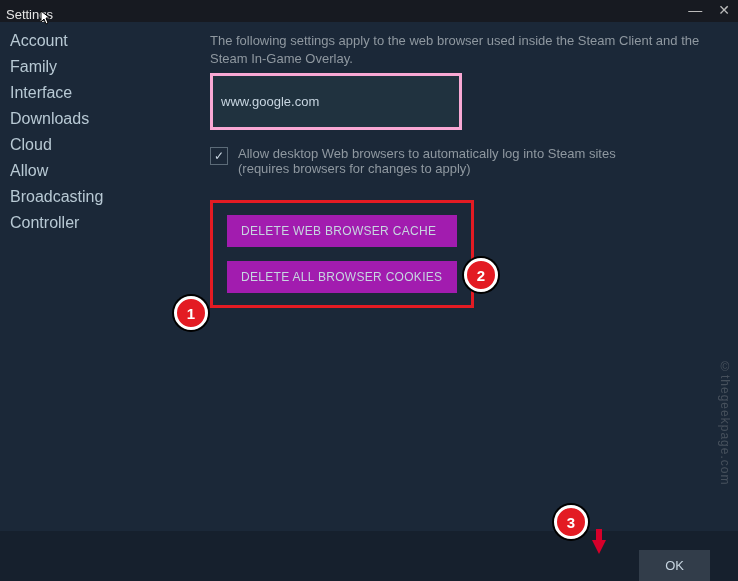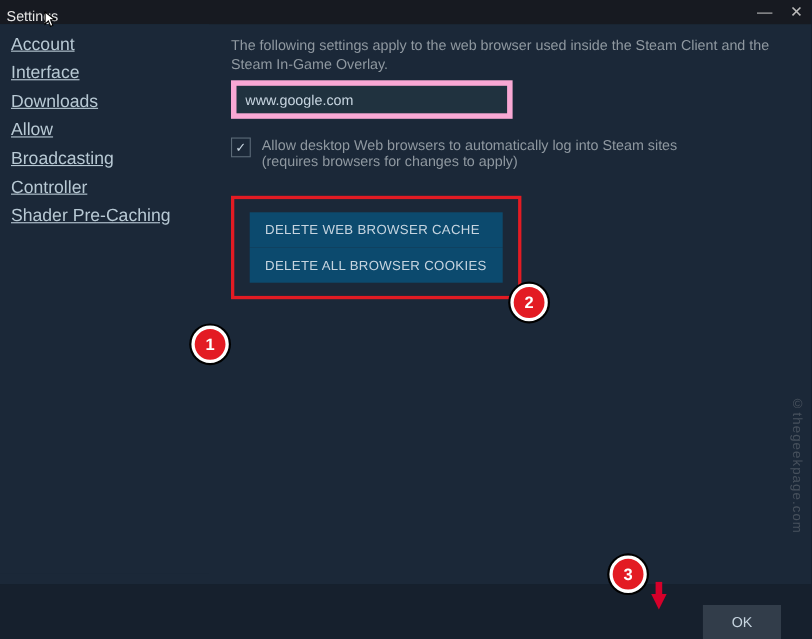--- a/index.html
+++ b/index.html
@@ -6,35 +6,35 @@
   body{width:738px;height:581px;background:#1b2838;color:#c7d5e0;
        font-family:Arial,Helvetica,sans-serif;font-size:14px;overflow:hidden;position:relative;}
   .titlebar{position:absolute;top:0;left:0;right:0;height:22px;
             background:#171a21;display:flex;align-items:flex-end;padding:0 6px;}
   .titlebar .title{color:#e5e5e5;font-size:13px;}
   .winbtns{position:absolute;right:4px;top:2px;display:flex;gap:8px;color:#bbb;font-size:14px;}
   .winbtn{cursor:pointer;padding:0 4px;}
   .cursor{position:absolute;left:40px;top:10px;color:#fff;font-size:14px;pointer-events:none;z-index:10;}
   .content{position:absolute;top:22px;left:0;right:0;bottom:60px;display:flex;}
   .sidebar{width:190px;background:#1b2838;padding-top:6px;}
-  .sitem{padding:4px 10px;color:#b8c9d4;font-size:16px;cursor:pointer;text-decoration:underline;}
+  .sitem{padding:4px 10px;color:#b8c9d4;font-size:16px;cursor:pointer;}
   .sitem.selected{color:#ffffff;}
   .sitem.sel-hl{outline:3px solid #e31b23;outline-offset:-3px;}
   .pane{flex:1;padding:10px 20px 10px 20px;position:relative;}
   .desc{color:#8f98a0;font-size:13px;line-height:1.35;}
   .sect-label{color:#8f98a0;font-size:13px;margin-top:22px;}
-  .txtinput{margin-top:6px;background:#20323f;border:5px solid #f9a8d4;color:#c7d5e0;
-            padding:5px 8px;font-size:13px;width:230px;}
+  .txtinput{margin-top:6px;background:#20323f;border:3px solid #f9a8d4;color:#c7d5e0;
+            padding:18px 8px;font-size:13px;width:230px;}
   .chkrow{display:flex;align-items:flex-start;gap:10px;margin-top:16px;color:#8f98a0;font-size:13px;}
   .chk{width:16px;height:16px;border:1px solid #5c6b78;background:#1b2838;color:#c7d5e0;
        display:flex;align-items:center;justify-content:center;font-size:12px;flex:none;margin-top:1px;cursor:pointer;}
   .btnblock{margin-top:24px;border:3px solid #e31b23;padding:12px 14px;width:fit-content;position:relative;}
-  .stbtn{background:#0c4a6e;color:#c7d5e0;border:none;padding:9px 14px;font-size:12px;
+  .stbtn{background:#a21caf;color:#c7d5e0;border:none;padding:9px 14px;font-size:12px;
          letter-spacing:.3px;text-align:left;width:230px;cursor:pointer;display:block;}
-  .stbtn+.stbtn{margin-top:0;}
+  .stbtn+.stbtn{margin-top:14px;}
   .badge{position:absolute;width:28px;height:28px;border-radius:50%;background:#e31b23;
          border:3px solid #fff;color:#fff;font-weight:bold;font-size:15px;
          display:flex;align-items:center;justify-content:center;box-shadow:0 0 0 2px #000;z-index:5;}
   .badge1{left:174px;top:296px;}
   .badge2{left:464px;top:258px;}
   .badge3{left:554px;top:505px;}
   .arrow{position:absolute;width:0;height:0;z-index:4;}
   .arrow3{left:592px;top:540px;border-left:7px solid transparent;border-right:7px solid transparent;
           border-top:14px solid #d6002a;}
   .arrow3stem{position:absolute;left:596px;top:529px;width:6px;height:14px;background:#d6002a;z-index:4;}
@@ -56,26 +56,27 @@
 </div>
 <span class="cursor">
   <svg width="14" height="16" viewBox="0 0 14 16">
       <path d="M1 1 L1 12 L4 9 L6 14 L8 13 L6 8 L10 8 Z" fill="#fff" stroke="#000" stroke-width="1"></path>
     </svg>
 </span>
 
 <div class="content">
   <div class="sidebar">
     <div class="sitem">Account</div>
+    <div class="sitem">Family</div>
     <div class="sitem">Interface</div>
     <div class="sitem">Downloads</div>
+    <div class="sitem">Cloud</div>
     <div class="sitem">Allow</div>
     <div class="sitem">Broadcasting</div>
     <div class="sitem">Controller</div>
-    <div class="sitem">Shader Pre-Caching</div>
   </div>
 
   <div class="pane">
     <div class="desc">The following settings apply to the web browser used inside the Steam Client and the Steam In-Game Overlay.</div>
 
     <input class="txtinput" value="www.google.com" style="">
 
     <div class="chkrow">
       <div class="chk">✓</div>
       <div>

